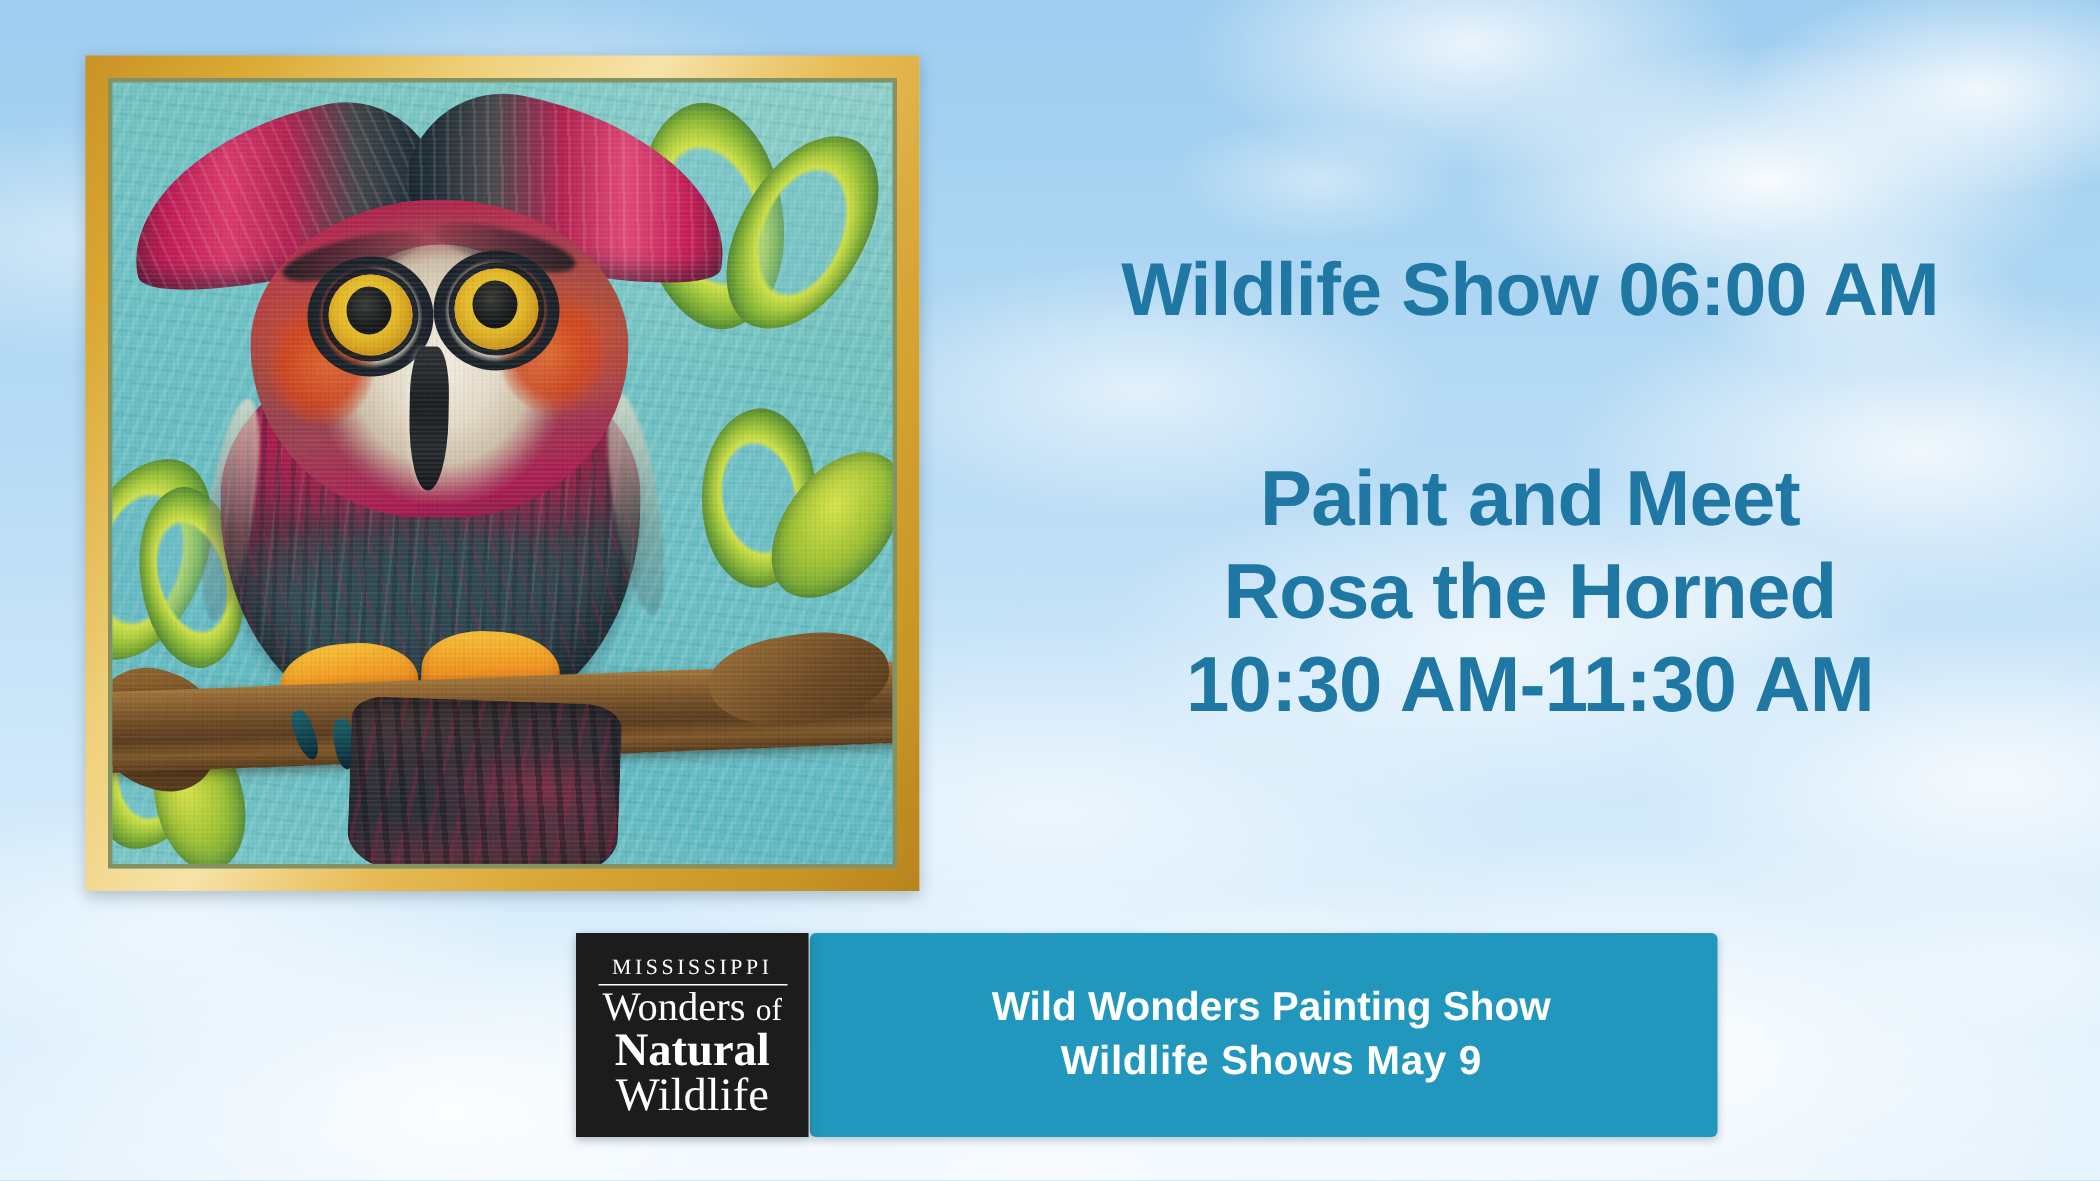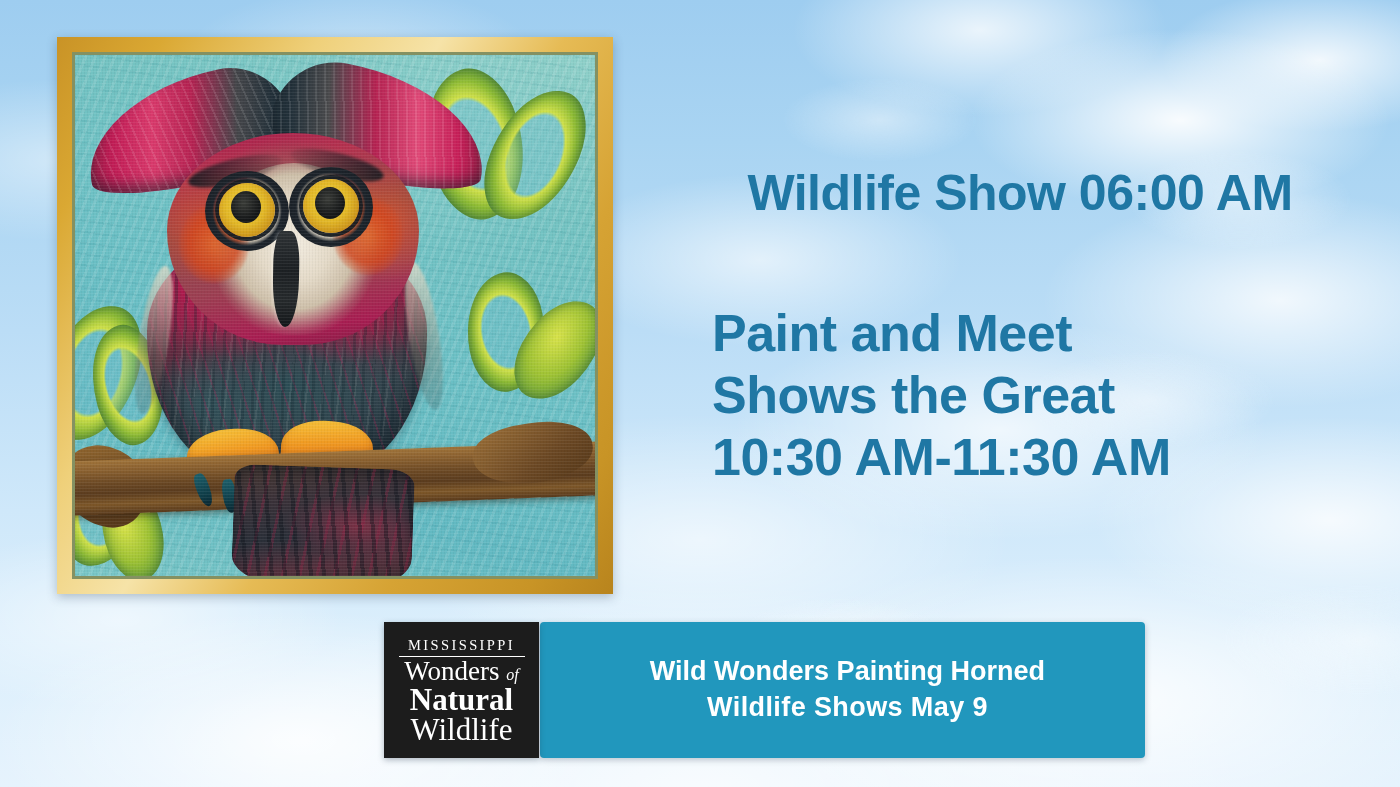--- a/index.html
+++ b/index.html
@@ -289,22 +289,22 @@
 
   
   #headline {
     position:absolute; left:660px; top:167px; width:720px;
     text-align:center;
     font-size:50px; font-weight:bold; letter-spacing:-.5px;
     color:#1f77a4; line-height:1.05;
     white-space:nowrap;
   }
   #event-block {
-    position:absolute; left:712px; top:303px; width:680px;
-    text-align:left; color:#1f77a4;
+    position:absolute; left:680px; top:303px; width:680px;
+    text-align:center; color:#1f77a4;
     font-size:52px; font-weight:bold; line-height:1.19;
     letter-spacing:-.5px;
   }
   #event-block .ln { white-space:nowrap; }
 
   
   #logo-box {
     position:absolute; left:384px; top:622px; width:155px; height:136px;
     background:#1c1c1c;
     display:flex; flex-direction:column; align-items:center;
@@ -316,21 +316,21 @@
     color:#ffffff; font-size:14.5px;
     letter-spacing:2.4px; line-height:1;
     padding-bottom:4px;
   }
   #logo-rule { width:126px; height:1px; background:#ffffff; margin-bottom:2px; }
   .logo-line {
     font-family:"Liberation Serif", serif;
     color:#ffffff; line-height:.96; white-space:nowrap;
   }
   #logo-museum { font-size:27px; }
-  #logo-museum .of { font-style:italic; font-size:16px; }
+  #logo-museum .of { font-size:21px; }
   #logo-natural { font-size:31px;font-weight:bold; }
   #logo-science { font-size:31px; }
 
   #banner {
     position:absolute; left:540px; top:622px; width:605px; height:136px;
     background:#2197bd; border-radius:4px;
     display:flex; flex-direction:column;
     align-items:center; justify-content:center;
     padding-left:10px;
     box-shadow:0 2px 6px rgba(35,55,75,.28);
@@ -410,26 +410,26 @@
 
         <div class="canvas-grain"></div>
       </div>
     </div>
   </div>
 
   <div id="headline">Wildlife Show 06:00 AM</div>
 
   <div id="event-block">
     <div class="ln">Paint and Meet</div>
-    <div class="ln">Shows the Great</div>
+    <div class="ln">Rosa the Horned</div>
     <div class="ln">10:30 AM-11:30 AM</div>
   </div>
 
   <div id="banner">
-    <div class="banner-line">Wild Wonders Painting Horned</div>
+    <div class="banner-line">Wild Wonders Painting Show</div>
     <div class="banner-line" id="banner-line-3">Wildlife  Shows  May 9</div>
   </div>
 
   <div id="logo-box">
     <div id="logo-state">MISSISSIPPI</div>
     <div id="logo-rule"></div>
     <div class="logo-line" id="logo-museum"><span>Wonders</span> <span class="of">of</span></div>
     <div class="logo-line" id="logo-natural">Natural</div>
     <div class="logo-line" id="logo-science">Wildlife</div>
   </div>

